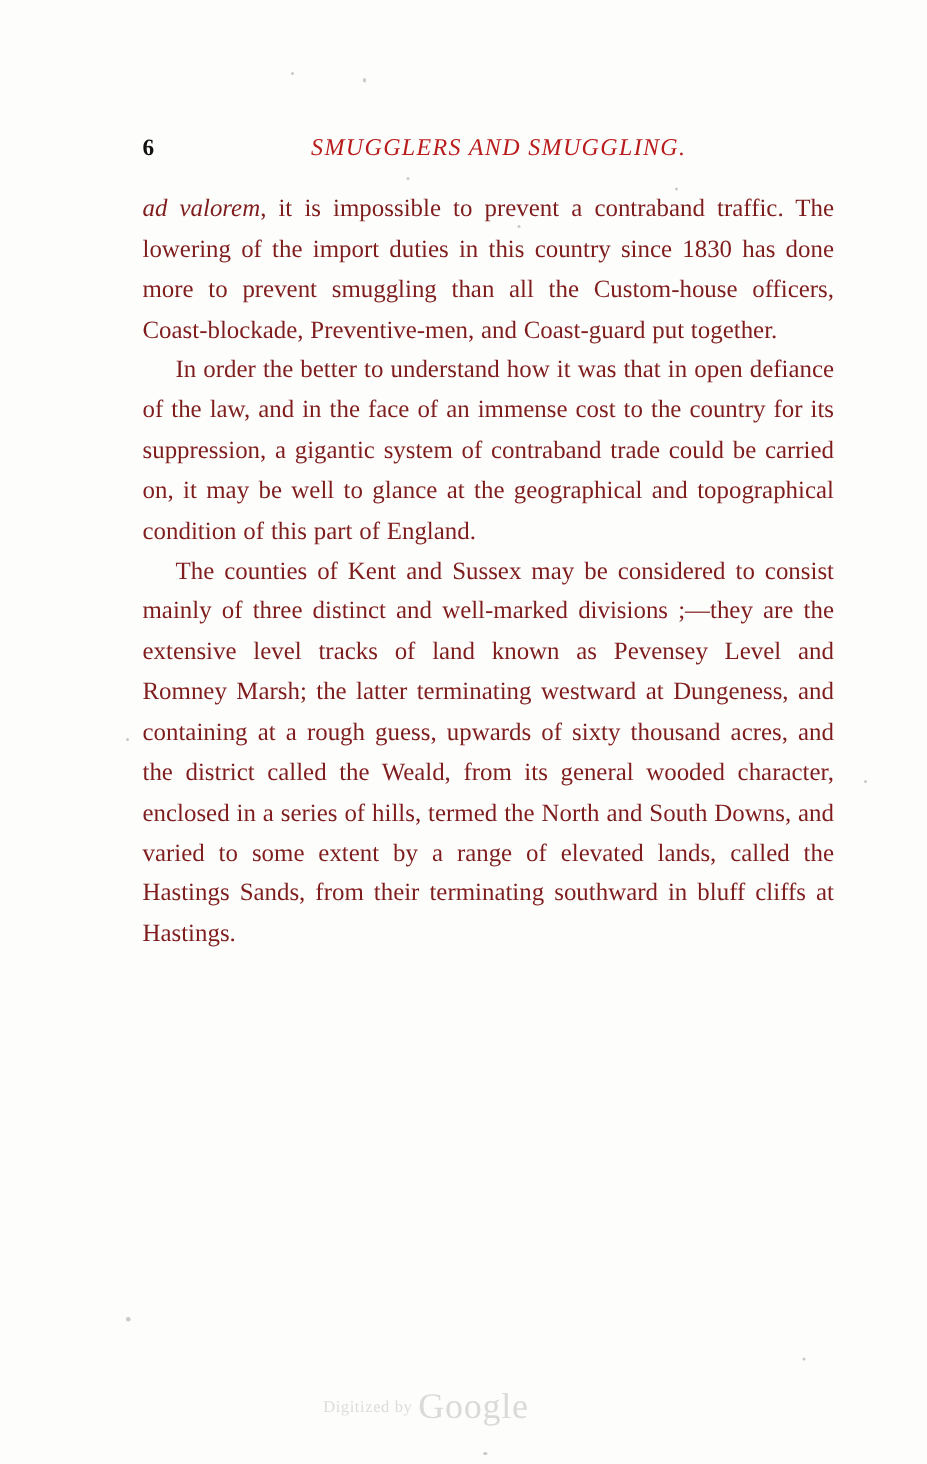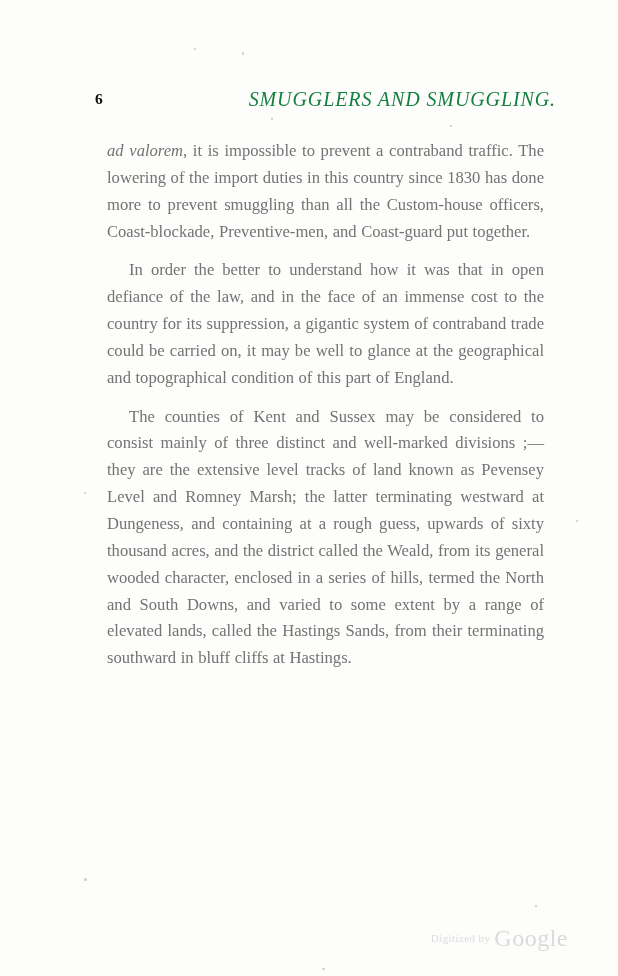--- a/index.html
+++ b/index.html
@@ -32,60 +32,60 @@
     font-size: 15.5px;
     font-weight: bold;
     line-height: 22px;
     color: #12100e;
   }
   .head-title {
     position: absolute;
     left: 0;
     top: 0;
     width: 461px;
-    text-align: right;
-    font-size: 20px;
+    text-align: center;
+    font-size: 16px;
     font-style: italic;
     letter-spacing: 0.9px;
     line-height: 22px;
-    color: #15803d;
+    color: #b91c1c;
     text-indent: 14px;
   }
 
   
   .textblock {
     position: absolute;
     left: 95px;
     top: 126px;
     width: 461px;
   }
   .para {
-    margin: 12px;
+    margin: 0;
     font-size: 16.6px;
     line-height: 26.85px;
     text-align: justify;
     text-justify: inter-word;
     text-indent: 22px;
-    color: #737373;
+    color: #7f1d1d;
     word-spacing: 0.4px;
   }
   .para.first {
     text-indent: 0;
   }
   .para i {
     font-style: italic;
   }
 
   
   .watermark {
     position: absolute;
     left: 0;
     top: 925px;
     width: 568px;
-    text-align: right;
+    text-align: center;
     color: #d8d8d8;
     user-select: none;
   }
   .wm-pre {
     font-size: 11px;
     letter-spacing: 0.4px;
     vertical-align: 4px;
     color: #dcdcdc;
   }
   .wm-brand {

